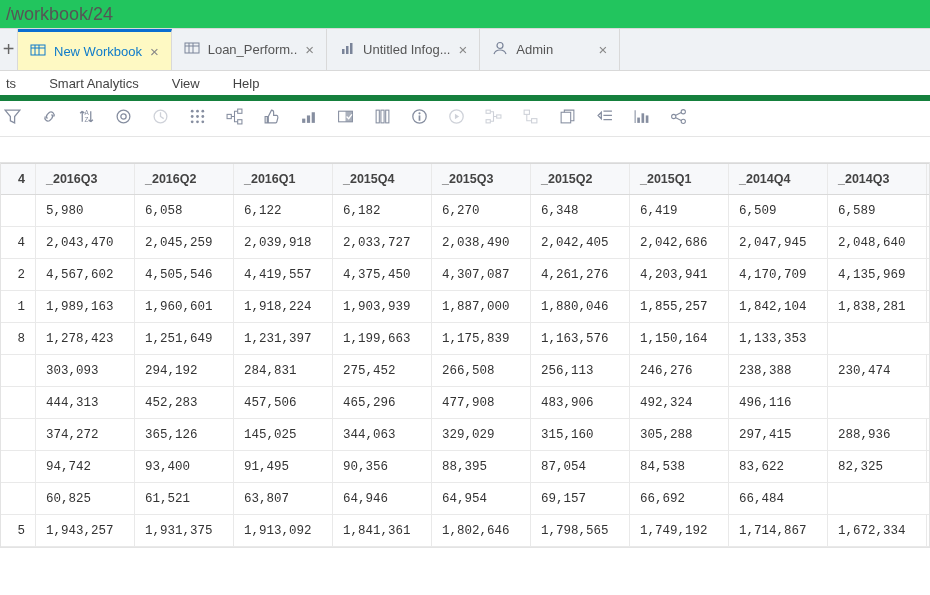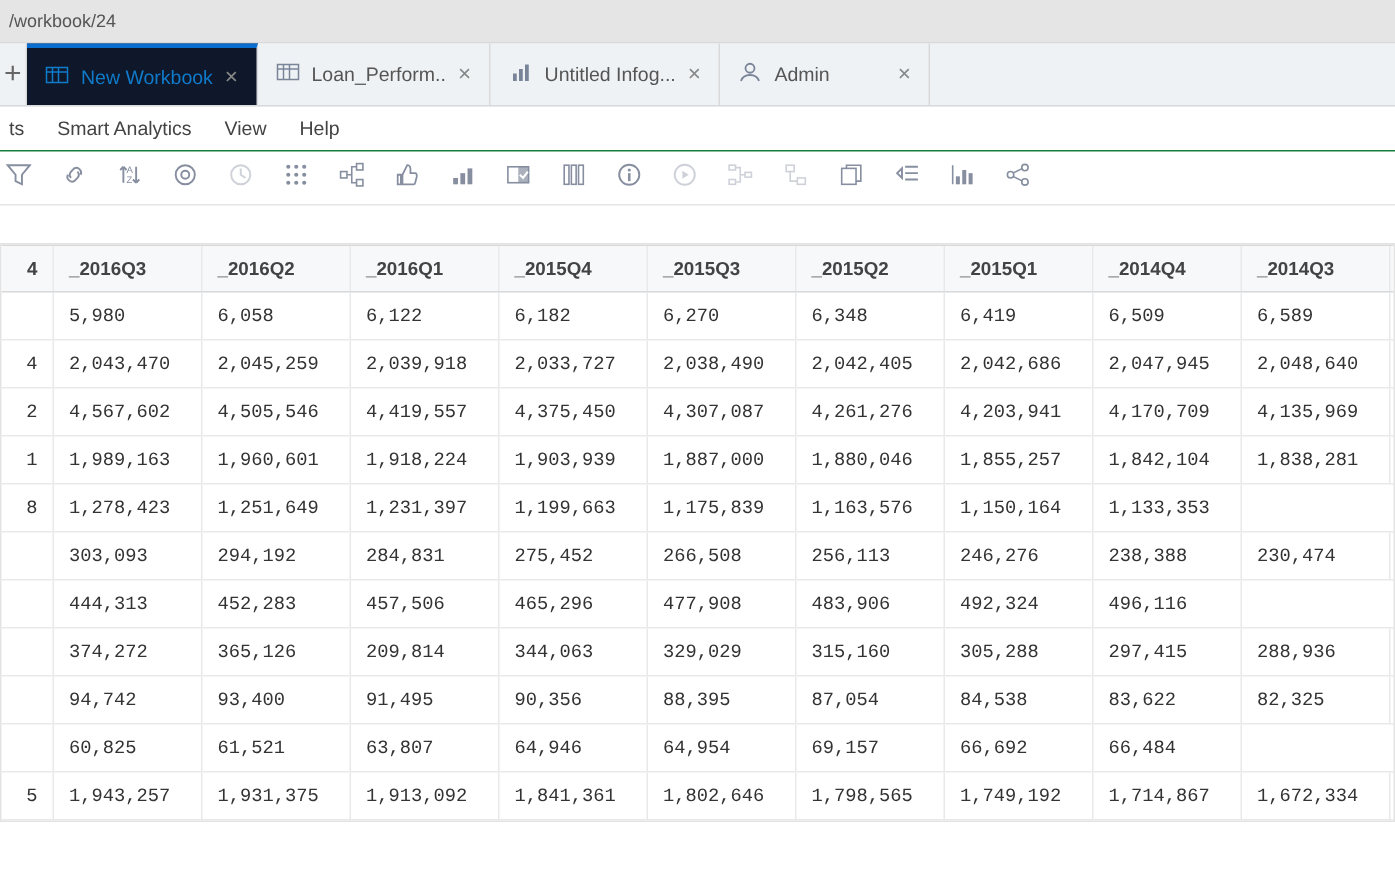--- a/index.html
+++ b/index.html
@@ -1,28 +1,28 @@
 <!DOCTYPE html>
 <html><head>
 <meta charset="utf-8">
 <style>
 * { box-sizing: border-box; margin: 0; padding: 0; }
 html, body { width: 930px; height: 595px; overflow: hidden; font-family: Arial, Helvetica, sans-serif; background: #fff; color: #333; }
 
-.url-bar { height: 29px; line-height: 29px; padding-left: 6px; font-size: 12px; color: #555; border-bottom: 1px solid #d9d9d9; background: #e5e5e5; }
+.url-bar { height: 29px; line-height: 29px; padding-left: 6px; font-size: 18px; color: #555; border-bottom: 1px solid #d9d9d9; background: #22c55e; }
 
 .tabs-row { display: flex; align-items: stretch; height: 42px; background: #eff2f5; border-bottom: 1px solid #d9d9d9; }
 .plus-tab { width: 18px; display: flex; align-items: center; justify-content: center; color: #666; font-size: 20px; border-right: 1px solid #d9d9d9; }
 .tab { display: flex; align-items: center; gap: 8px; padding: 0 12px; border-right: 1px solid #d9d9d9; min-width: 140px; max-width: 175px; font-size: 13px; color: #555; cursor: pointer; }
-.tab.active { background: #0f172a; color: #0f7bca; border-top: 3px solid #0a6ed1; }
+.tab.active { background: #fef9c3; color: #0f7bca; border-top: 3px solid #0a6ed1; }
 .tab svg { flex: 0 0 auto; }
 .tab .lbl { flex: 1 1 auto; white-space: nowrap; overflow: hidden; text-overflow: ellipsis; }
 .tab .close { color: #888; font-size: 15px; cursor: pointer; }
 
-.menu-row { display: flex; align-items: center; gap: 22px; height: 30px; padding-left: 6px; font-size: 13px; color: #434343; border-bottom: 1px solid #15803d; }
+.menu-row { display: flex; align-items: center; gap: 33px; height: 30px; padding-left: 6px; font-size: 13px; color: #434343; border-bottom: 6px solid #15803d; }
 .menu-row span { cursor: pointer; }
 
 .tool-row { display: flex; align-items: center; gap: 20px; height: 36px; padding-left: 4px; border-bottom: 1px solid #e5e5e5; }
 .tool-row svg { color: #868ea0; cursor: pointer; }
 .tool-row svg.dis { opacity: .4; }
 
 .data-area { position: absolute; top: 162px; left: 0; right: 0; bottom: 0; overflow: hidden; }
 .grid { border: 1px solid #e3e3e3; }
 .row { display: flex; height: 32px; border-bottom: 1px solid #e9e9e9; }
 .row.hdr { background: #f7f8fa; font-weight: 600; font-size: 12.5px; color: #434343; border-top: 1px solid #d9d9d9; border-bottom: 1px solid #d9d9d9; }
@@ -274,21 +274,21 @@
         <div class="cell">465,296</div>
         <div class="cell">477,908</div>
         <div class="cell">483,906</div>
         <div class="cell">492,324</div>
         <div class="cell">496,116</div>
       </div>
       <div class="row">
         <div class="cell c0"></div>
         <div class="cell">374,272</div>
         <div class="cell">365,126</div>
-        <div class="cell">209,814</div>
+        <div class="cell">145,025</div>
         <div class="cell">344,063</div>
         <div class="cell">329,029</div>
         <div class="cell">315,160</div>
         <div class="cell">305,288</div>
         <div class="cell">297,415</div>
         <div class="cell">288,936</div>
       </div>
       <div class="row">
         <div class="cell c0"></div>
         <div class="cell">94,742</div>

